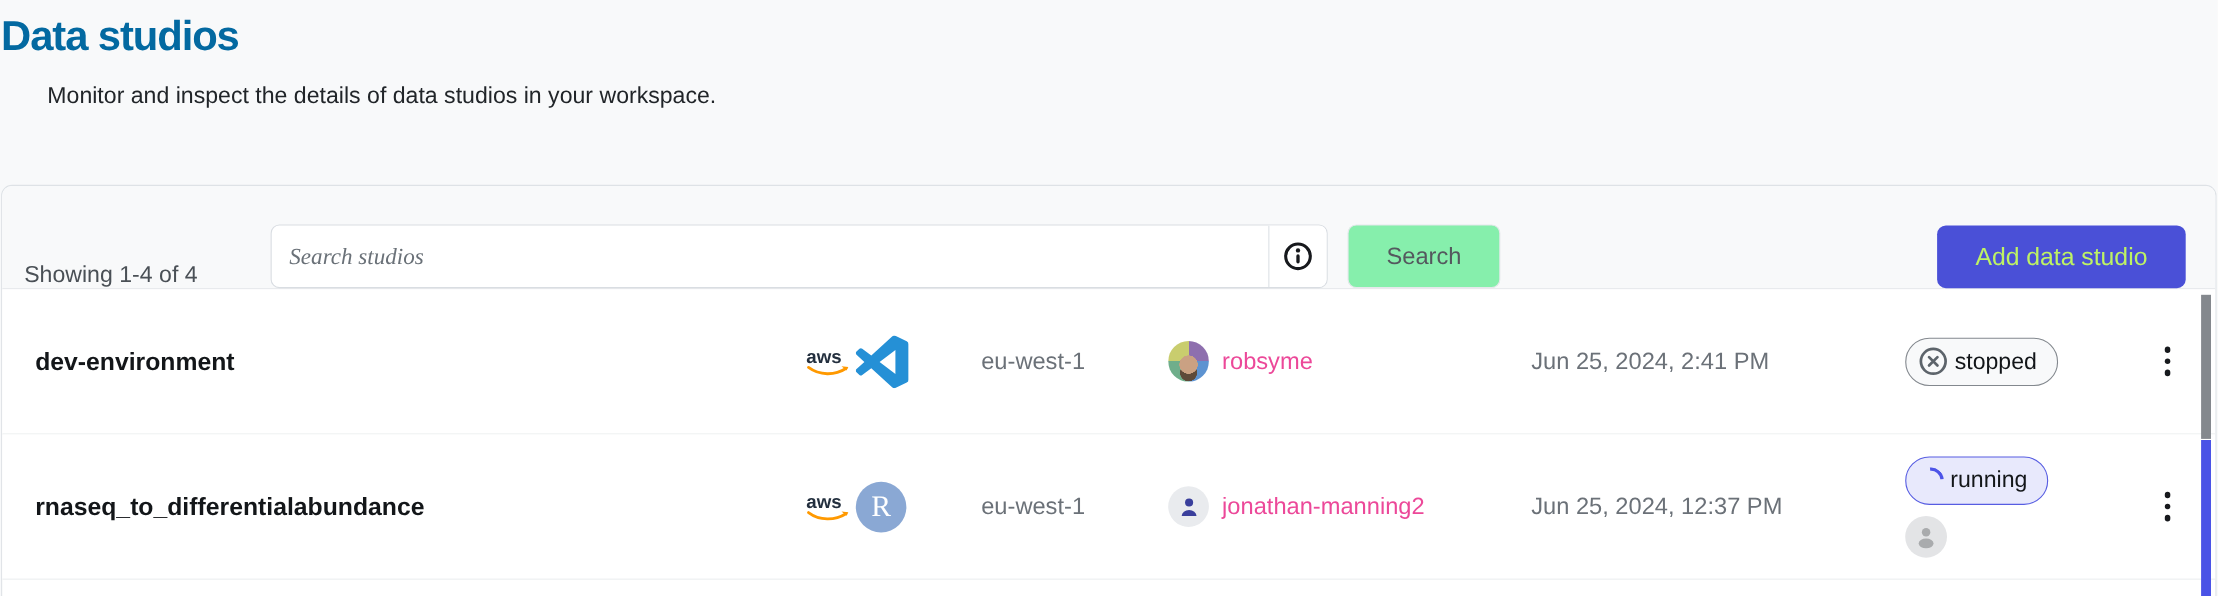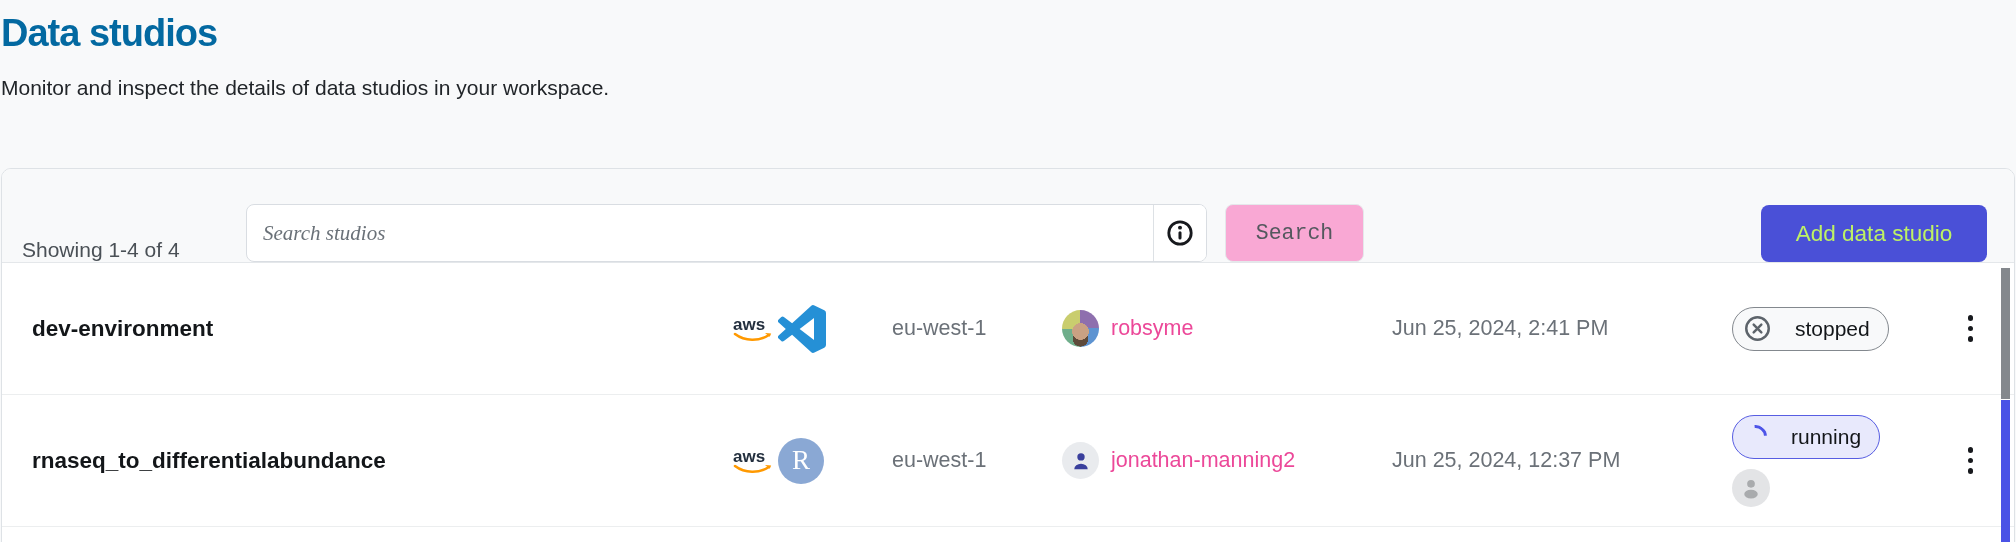--- a/index.html
+++ b/index.html
@@ -12,21 +12,21 @@
     font-family: "Liberation Sans", sans-serif;
     color: #17191d;
   }
   
   .header { padding: 10px 0 0 1px; }
   .page-title {
     font-size: 38px; font-weight: bold; letter-spacing: -1px;
     color: #0369a1; line-height: 1.25;
   }
   .page-subtitle {
-    margin-top: 18px; font-size: 21px; color: #212529;
+    margin-top: 18px; font-size: 21px; color: #212529; padding-left: 42px;
   }
   
   .card {
     position: absolute; left: 1px; right: 1px; top: 168px; bottom: -12px;
     background: #ffffff;
     border: 1px solid #dee2e6;
     border-radius: 10px 10px 0 0;
     overflow: hidden;
   }
   .toolbar {
@@ -52,22 +52,22 @@
   }
   .search-input::placeholder { font-style: italic; color: #6a7178; }
   .info-seg {
     width: 53px; flex: 0 0 auto;
     border-left: 1px solid #dde1e5;
     display: flex; align-items: center; justify-content: center;
     background: #fff; cursor: pointer;
   }
   .search-btn {
     margin-left: 18px; width: 139px; height: 58px; flex: 0 0 auto;
-    background: #f9a8d4; border: 1px solid #e5e8eb; border-radius: 8px;
-    font-family: Liberation Mono, monospace;
+    background: #86efac; border: 1px solid #e5e8eb; border-radius: 8px;
+    font-family: Liberation Sans, sans-serif;
     font-size: 21.5px; color: #54585e; cursor: pointer;
   }
   .add-btn {
     margin-left: auto; margin-right: 7px;
     width: 226px; height: 57px; flex: 0 0 auto;
     background: #4a50d7; border: none; border-radius: 8px;
     font-family: "Liberation Sans", sans-serif;
     font-size: 22.5px; color: #bef264; cursor: pointer;
   }
   
@@ -81,21 +81,21 @@
   .cell-icons  { width: 160px; flex: 0 0 auto; display: flex; align-items: center; gap: 0; }
   .cell-region { width: 170px; flex: 0 0 auto; font-size: 21.5px; color: #6b7178; }
   .cell-user   { width: 330px; flex: 0 0 auto; display: flex; align-items: center; gap: 12px;
                  font-size: 21.5px; color: #ec4899; }
   .cell-date   { width: 340px; flex: 0 0 auto; font-size: 21.5px; color: #6b7178; }
   .cell-status { width: 215px; flex: 0 0 auto; display: flex; flex-direction: column;
                  align-items: flex-start; gap: 10px; }
   .cell-kebab  { flex: 1; display: flex; justify-content: center; }
   
   .badge {
-    display: inline-flex; align-items: center; gap: 24px;
+    display: inline-flex; align-items: center; gap: 6px;
     height: 44px; padding: 0 18px 0 11px; border-radius: 22px;
     font-size: 21px; color: #131619;
   }
   .badge-stopped { background: #f8f9fa; border: 1px solid #83888e; }
   .badge-running { background: #e8e9fc; border: 1px solid #575de2; }
   .spinner {
     width: 23px; height: 23px; border-radius: 50%;
     border: 3.2px solid transparent; border-top-color: #4d54e8;
     transform: rotate(40deg);
   }

